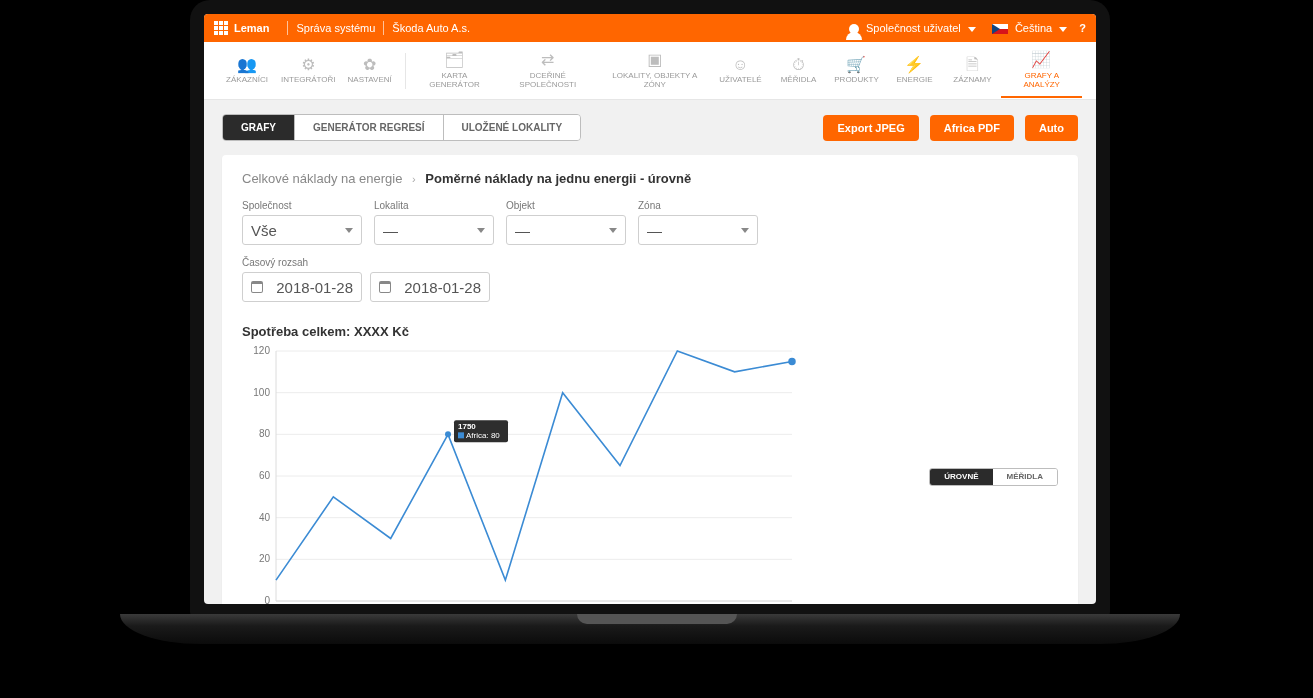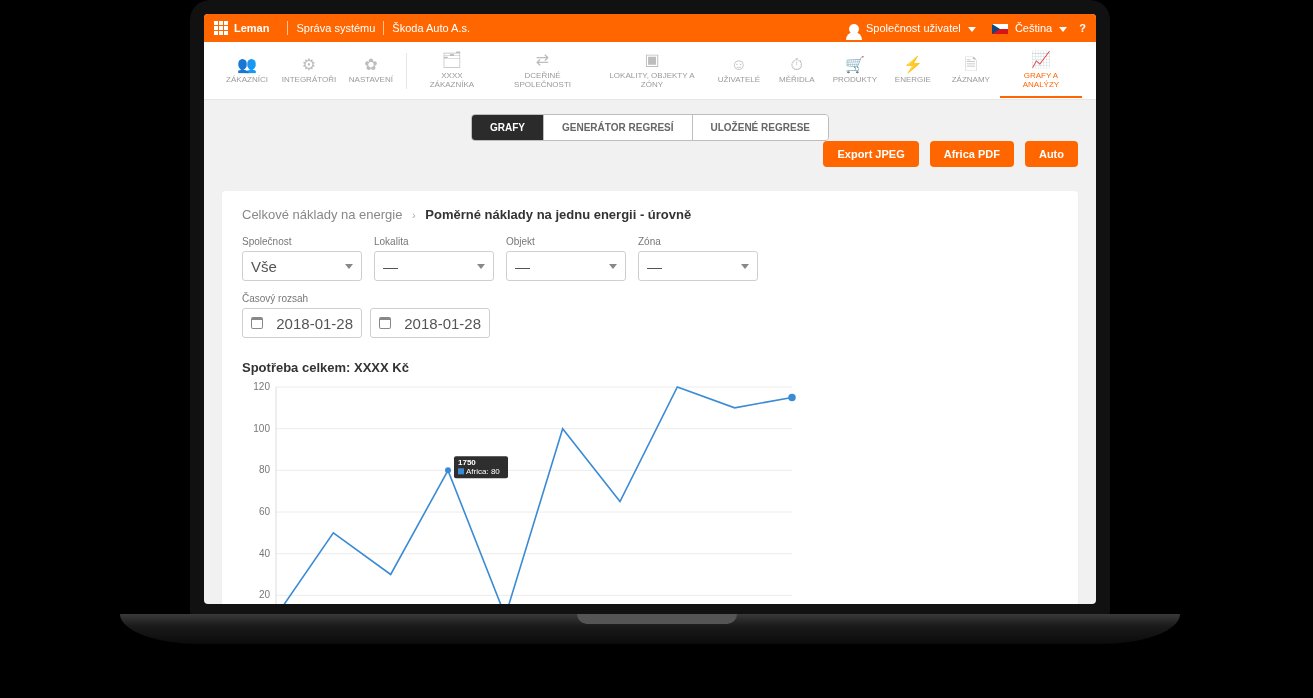--- a/index.html
+++ b/index.html
@@ -106,21 +106,21 @@
   .iconnav .vsep { width:1px; height:36px; background:#e6e6e6; margin:0 6px; }
   .iconnav .navitem.active { color:#ff6600; border-bottom:2px solid #ff6600; padding-bottom:6px; margin-bottom:-8px;}
   .iconnav .navitem.active .ico { color:#ff6600; }
 
   
   .content {
     padding: 14px 18px;
   }
 
   
-  .tabrow { display:flex; align-items:center; margin-bottom:24px;flex-direction:column; }
+  .tabrow { display:flex; align-items:center; margin-bottom:14px; }
   .tabgroup {
     display:flex; border:1px solid #bdbdbd; border-radius:4px; overflow:hidden;
     font-size:10px; font-weight:bold;
   }
   .tabgroup .tab {
     padding:7px 18px; background:#fff; color:#666; cursor:pointer;
     border-right:1px solid #bdbdbd;
   }
   .tabgroup .tab:last-child{border-right:none;}
   .tabgroup .tab.active { background:#2b2b2b; color:#fff; }
@@ -154,33 +154,33 @@
     border-top:5px solid #888;
   }
   .dateinput { width:120px; cursor:pointer; gap:6px; }
   .cal-icon {
     width:12px;height:12px;border:1px solid #888;border-top:3px solid #888;border-radius:2px;
     flex:0 0 auto;
   }
   .filters .spacer-sm { width:30px; }
 
   
-  .chartwrap { margin-top:22px; display:flex; align-items:flex-end; gap:4px; }
+  .chartwrap { margin-top:22px; display:flex; align-items:center; gap:4px; }
   .chartblock { flex:0 0 auto; }
   .charttitle { font-size:13px; font-weight:bold; color:#333; margin-bottom:6px; }
   svg.chart { font-size:10px; }
   .gridline { stroke:#ececec; stroke-width:1; }
   .plotline { fill:none; stroke:#3b8bd4; stroke-width:1.6; }
   .plotpoint { fill:#3b8bd4; }
   .tooltip-box { fill:#2e2e2e; }
   .tooltip-text { fill:#fff; font-size:8px; }
 
   
   .pilltoggle {
-    display:flex; border:1px solid #bdbdbd; border-radius:8px; overflow:hidden;
+    display:flex; border:1px solid #bdbdbd; border-radius:3px; overflow:hidden;
     font-size:8px; font-weight:bold; height:18px; margin-left:auto;
   }
   .pilltoggle .pill { padding:3px 14px; background:#fff; color:#666; cursor:pointer; }
   .pilltoggle .pill.active { background:#2b2b2b; color:#fff; }
 
 </style>
 </head>
 <body>
 
 <div class="frame">
@@ -230,21 +230,21 @@
         <span class="ico">⚙</span>
         <span>INTEGRÁTOŘI</span>
       </div>
       <div class="navitem">
         <span class="ico">✿</span>
         <span>NASTAVENÍ</span>
       </div>
       <div class="vsep"></div>
       <div class="navitem">
         <span class="ico">🗂</span>
-        <span>XXXX ZÁKAZNÍKA</span>
+        <span>KARTA GENERÁTOR</span>
       </div>
       <div class="navitem">
         <span class="ico">⇄</span>
         <span>DCEŘINÉ SPOLEČNOSTI</span>
       </div>
       <div class="navitem">
         <span class="ico">▣</span>
         <span>LOKALITY, OBJEKTY A ZÓNY</span>
       </div>
       <div class="navitem">
@@ -272,21 +272,21 @@
         <span>GRAFY A ANALÝZY</span>
       </div>
     </div>
 
     <div class="content">
 
       <div class="tabrow">
         <div class="tabgroup">
           <div class="tab active">GRAFY</div>
           <div class="tab">GENERÁTOR REGRESÍ</div>
-          <div class="tab">ULOŽENÉ REGRESE</div>
+          <div class="tab">ULOŽENÉ LOKALITY</div>
         </div>
         <div class="right">
           <button class="btn-orange">Export JPEG</button>
           <button class="btn-orange">Africa PDF</button>
           <button class="btn-orange">Auto</button>
         </div>
       </div>
 
       <div class="panel">
 

